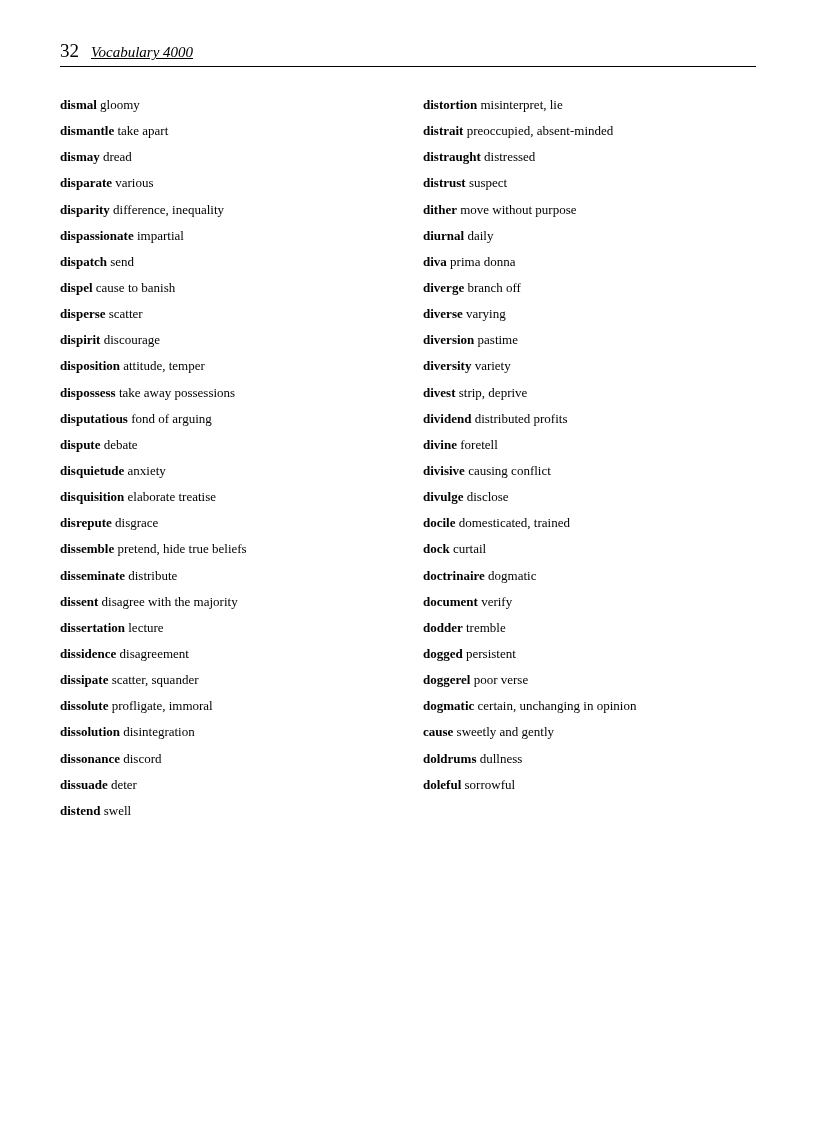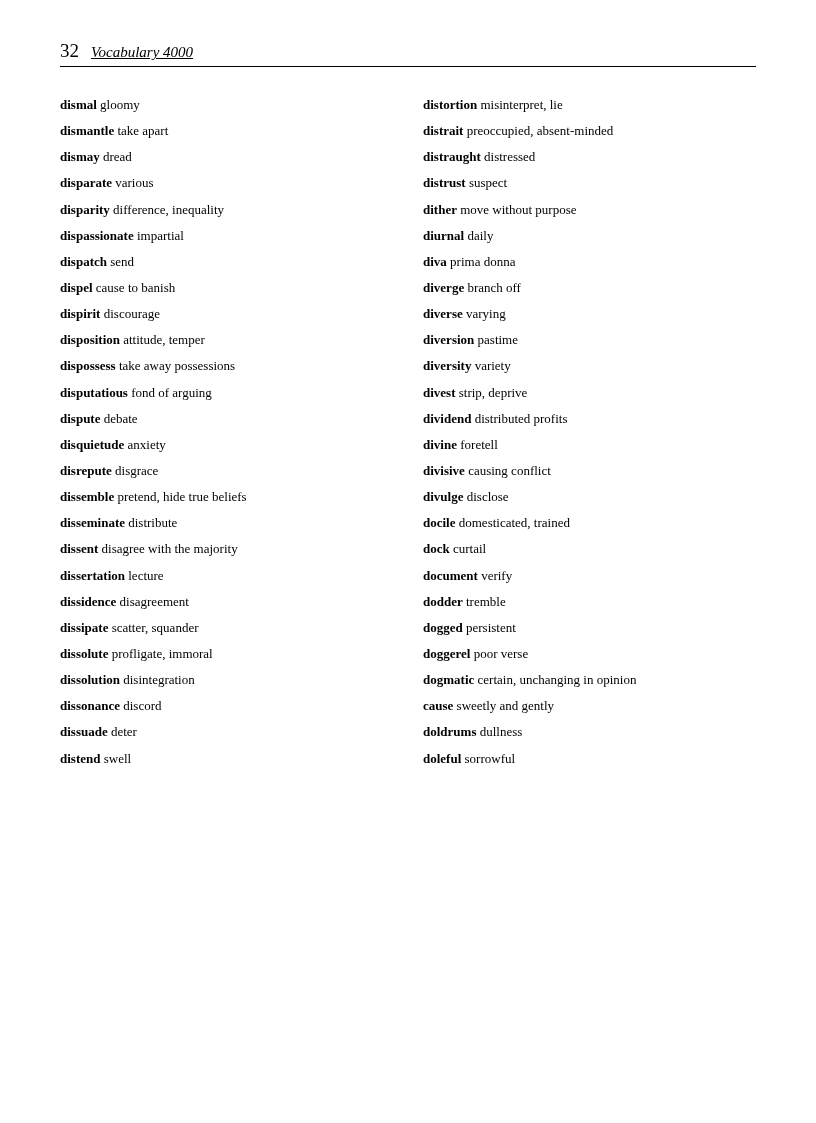--- a/index.html
+++ b/index.html
@@ -73,26 +73,28 @@
 <div class="columns">
   <div class="column" id="left-col">
       <div class="entry"><span class="term">dismal</span><span class="definition">  gloomy</span></div>
       <div class="entry"><span class="term">dismantle</span><span class="definition">  take apart</span></div>
       <div class="entry"><span class="term">dismay</span><span class="definition">  dread</span></div>
       <div class="entry"><span class="term">disparate</span><span class="definition">  various</span></div>
       <div class="entry"><span class="term">disparity</span><span class="definition">  difference, inequality</span></div>
       <div class="entry"><span class="term">dispassionate</span><span class="definition">  impartial</span></div>
       <div class="entry"><span class="term">dispatch</span><span class="definition">  send</span></div>
       <div class="entry"><span class="term">dispel</span><span class="definition">  cause to banish</span></div>
+      <div class="entry"><span class="term">disperse</span><span class="definition">  scatter</span></div>
       <div class="entry"><span class="term">dispirit</span><span class="definition">  discourage</span></div>
       <div class="entry"><span class="term">disposition</span><span class="definition">  attitude, temper</span></div>
       <div class="entry"><span class="term">dispossess</span><span class="definition">  take away possessions</span></div>
       <div class="entry"><span class="term">disputatious</span><span class="definition">  fond of arguing</span></div>
       <div class="entry"><span class="term">dispute</span><span class="definition">  debate</span></div>
       <div class="entry"><span class="term">disquietude</span><span class="definition">  anxiety</span></div>
+      <div class="entry"><span class="term">disquisition</span><span class="definition">  elaborate treatise</span></div>
       <div class="entry"><span class="term">disrepute</span><span class="definition">  disgrace</span></div>
       <div class="entry"><span class="term">dissemble</span><span class="definition">  pretend, hide true beliefs</span></div>
       <div class="entry"><span class="term">disseminate</span><span class="definition">  distribute</span></div>
       <div class="entry"><span class="term">dissent</span><span class="definition">  disagree with the majority</span></div>
       <div class="entry"><span class="term">dissertation</span><span class="definition">  lecture</span></div>
       <div class="entry"><span class="term">dissidence</span><span class="definition">  disagreement</span></div>
       <div class="entry"><span class="term">dissipate</span><span class="definition">  scatter, squander</span></div>
       <div class="entry"><span class="term">dissolute</span><span class="definition">  profligate, immoral</span></div>
       <div class="entry"><span class="term">dissolution</span><span class="definition">  disintegration</span></div>
       <div class="entry"><span class="term">dissonance</span><span class="definition">  discord</span></div>
@@ -111,20 +113,21 @@
       <div class="entry"><span class="term">diverse</span><span class="definition">  varying</span></div>
       <div class="entry"><span class="term">diversion</span><span class="definition">  pastime</span></div>
       <div class="entry"><span class="term">diversity</span><span class="definition">  variety</span></div>
       <div class="entry"><span class="term">divest</span><span class="definition">  strip, deprive</span></div>
       <div class="entry"><span class="term">dividend</span><span class="definition">  distributed profits</span></div>
       <div class="entry"><span class="term">divine</span><span class="definition">  foretell</span></div>
       <div class="entry"><span class="term">divisive</span><span class="definition">  causing conflict</span></div>
       <div class="entry"><span class="term">divulge</span><span class="definition">  disclose</span></div>
       <div class="entry"><span class="term">docile</span><span class="definition">  domesticated, trained</span></div>
       <div class="entry"><span class="term">dock</span><span class="definition">  curtail</span></div>
+      <div class="entry"><span class="term">doctrinaire</span><span class="definition">  dogmatic</span></div>
       <div class="entry"><span class="term">document</span><span class="definition">  verify</span></div>
       <div class="entry"><span class="term">dodder</span><span class="definition">  tremble</span></div>
       <div class="entry"><span class="term">dogged</span><span class="definition">  persistent</span></div>
       <div class="entry"><span class="term">doggerel</span><span class="definition">  poor verse</span></div>
       <div class="entry"><span class="term">dogmatic</span><span class="definition">  certain, unchanging in opinion</span></div>
       <div class="entry"><span class="term">cause</span><span class="definition">  sweetly and gently</span></div>
       <div class="entry"><span class="term">doldrums</span><span class="definition">  dullness</span></div>
       <div class="entry"><span class="term">doleful</span><span class="definition">  sorrowful</span></div>
     </div>
 </div>

